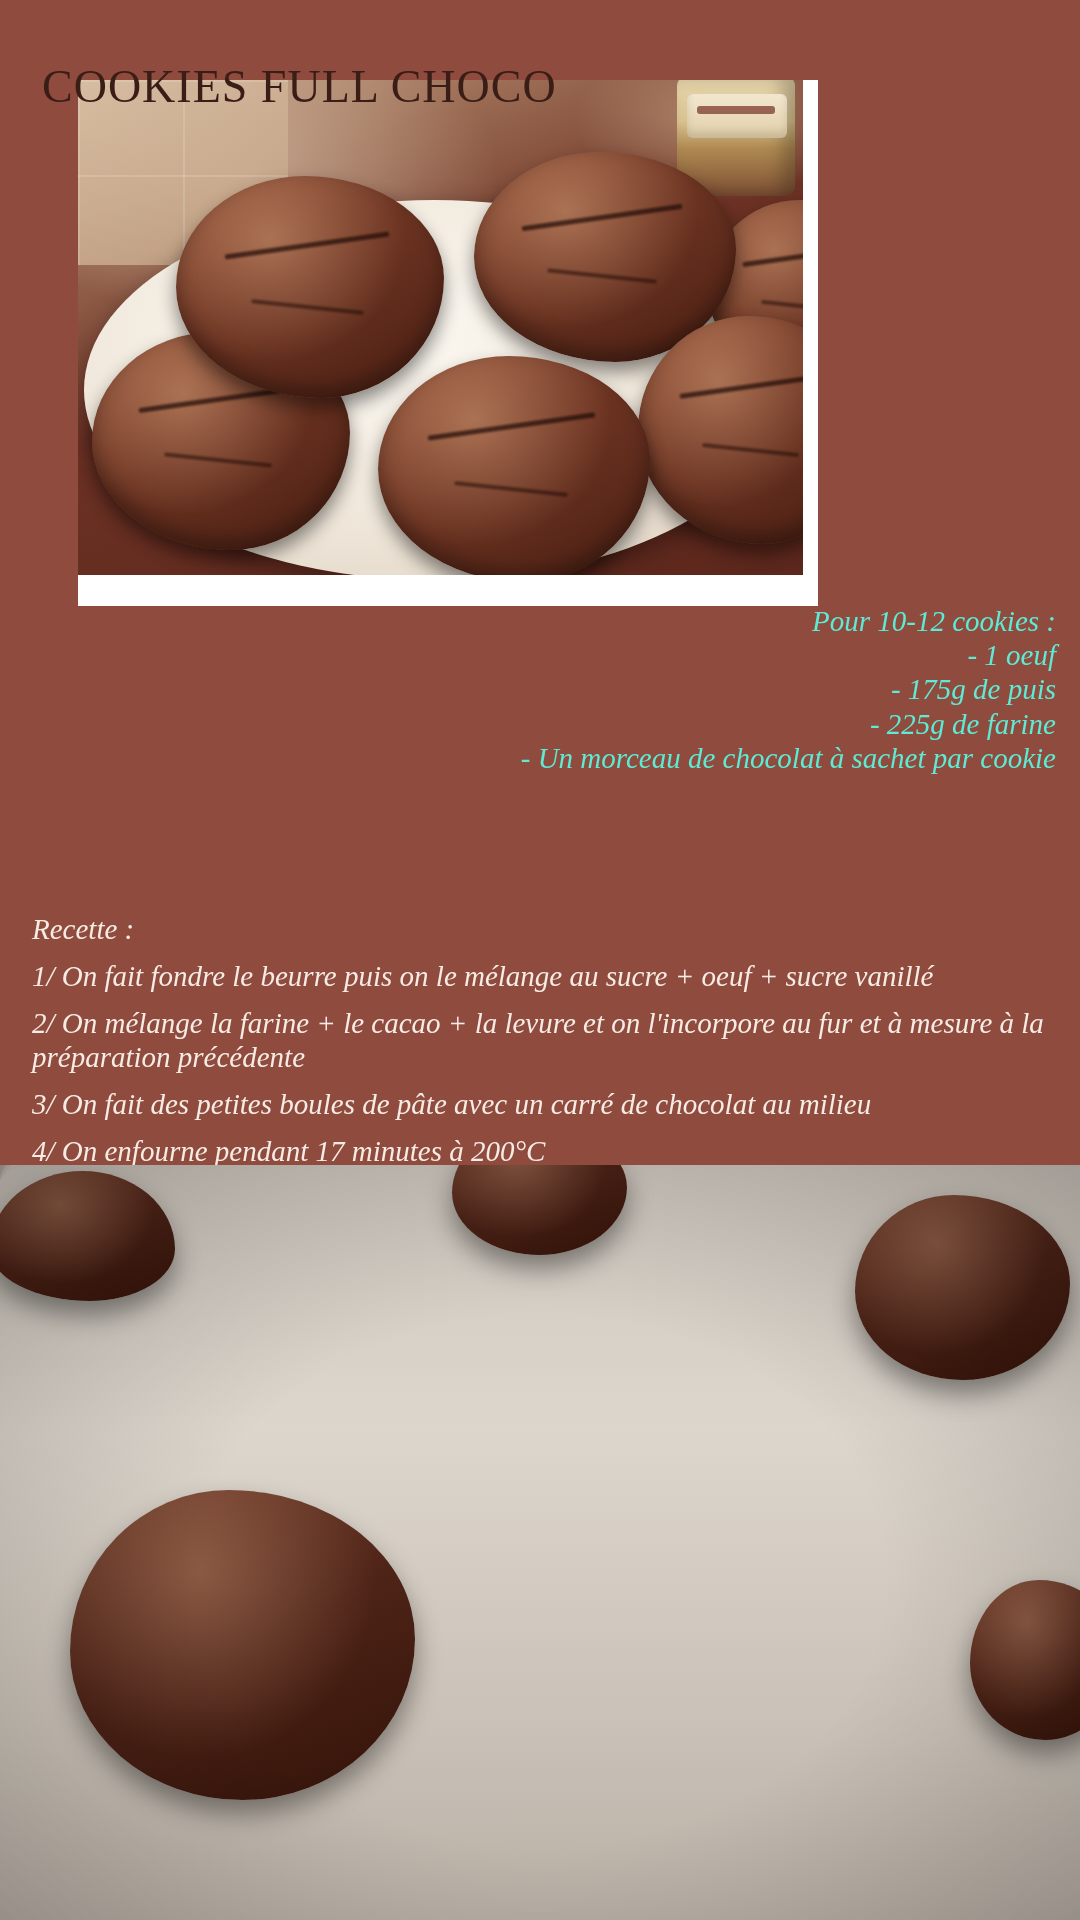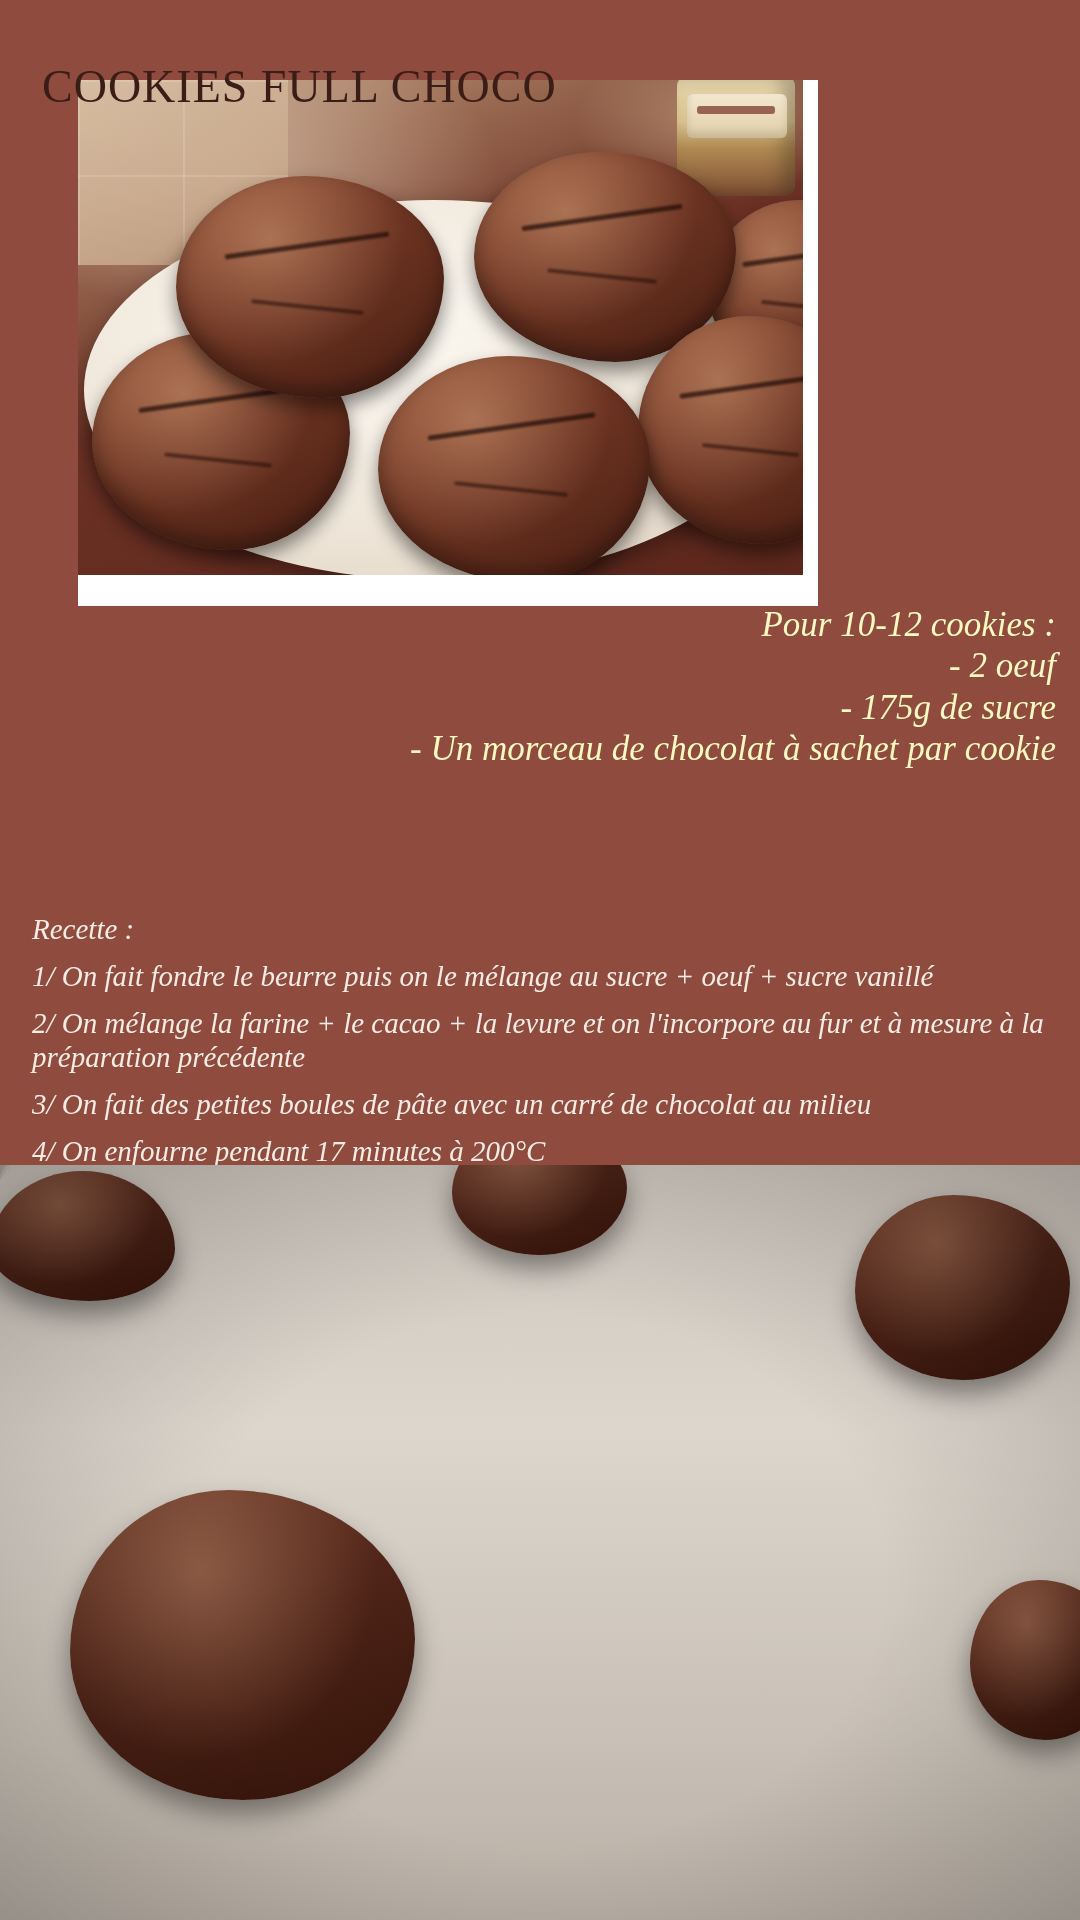--- a/index.html
+++ b/index.html
@@ -148,24 +148,24 @@
   .c5 { left: 300px; top: 276px; width: 272px; height: 226px; }
   .c6 { left: 630px; top: 120px; width: 190px; height: 180px; }
 
   
   .ingredients {
     position: absolute;
     right: 24px;
     top: 604px;
     width: 900px;
     text-align: right;
-    color: #fef9c3;
+    color: #5eead4;
     font-family: "Liberation Serif", serif;
     font-style: italic;
-    font-size: 35px;
+    font-size: 29px;
     line-height: 1.18;
   }
   .ingredients .line { display: block; white-space: nowrap; }
 
   
   .recipe {
     position: absolute;
     left: 32px;
     top: 900px;
     width: 1020px;
@@ -232,22 +232,23 @@
     <div class="cookie c3"></div>
     <div class="cookie c1"></div>
     <div class="cookie c6"></div>
     <div class="cookie c2"></div>
     <div class="cookie c4"></div>
     <div class="cookie c5"></div>
   </div>
 
   <div class="ingredients">
     <span class="line">Pour 10-12 cookies :</span>
-    <span class="line">- 2 oeuf</span>
-    <span class="line">- 175g de sucre</span>
+    <span class="line">- 1 oeuf</span>
+    <span class="line">- 175g de puis</span>
+    <span class="line">- 225g de farine</span>
     <span class="line">- Un morceau de chocolat à sachet par cookie</span>
   </div>
 
   <div class="recipe">
     <span class="step">Recette :</span>
     <span class="step">1/ On fait fondre le beurre puis on le mélange au sucre + oeuf + sucre vanillé</span>
     <span class="step">2/ On mélange la farine + le cacao + la levure et on l'incorpore au fur et à mesure à la préparation précédente</span>
     <span class="step">3/ On fait des petites boules de pâte avec un carré de chocolat au milieu</span>
     <span class="step">4/ On enfourne pendant 17 minutes à 200°C</span>
   </div>

